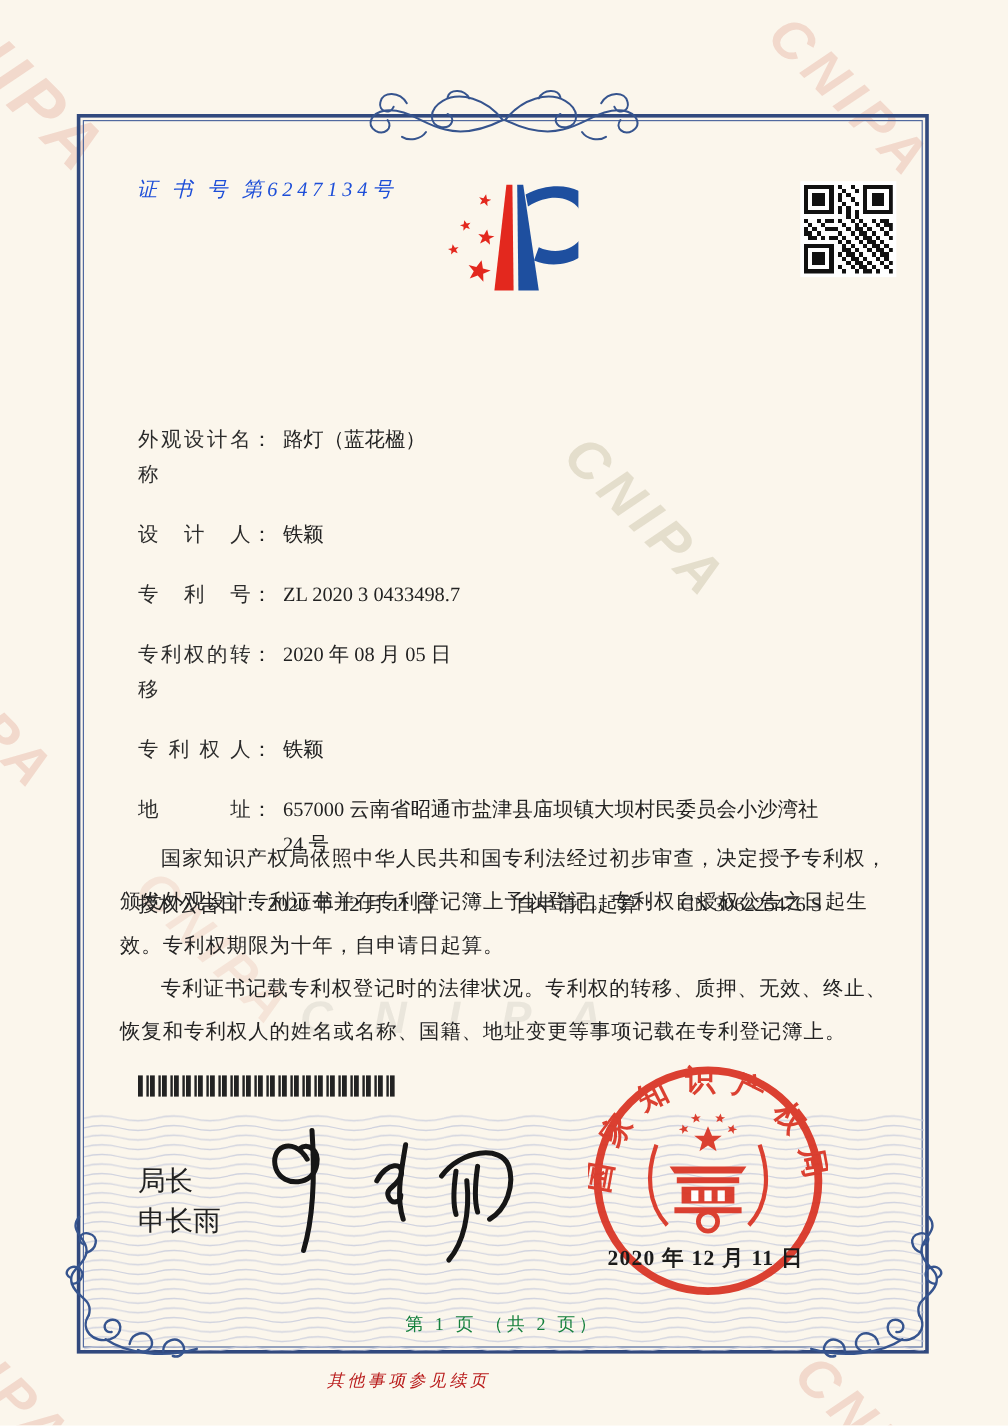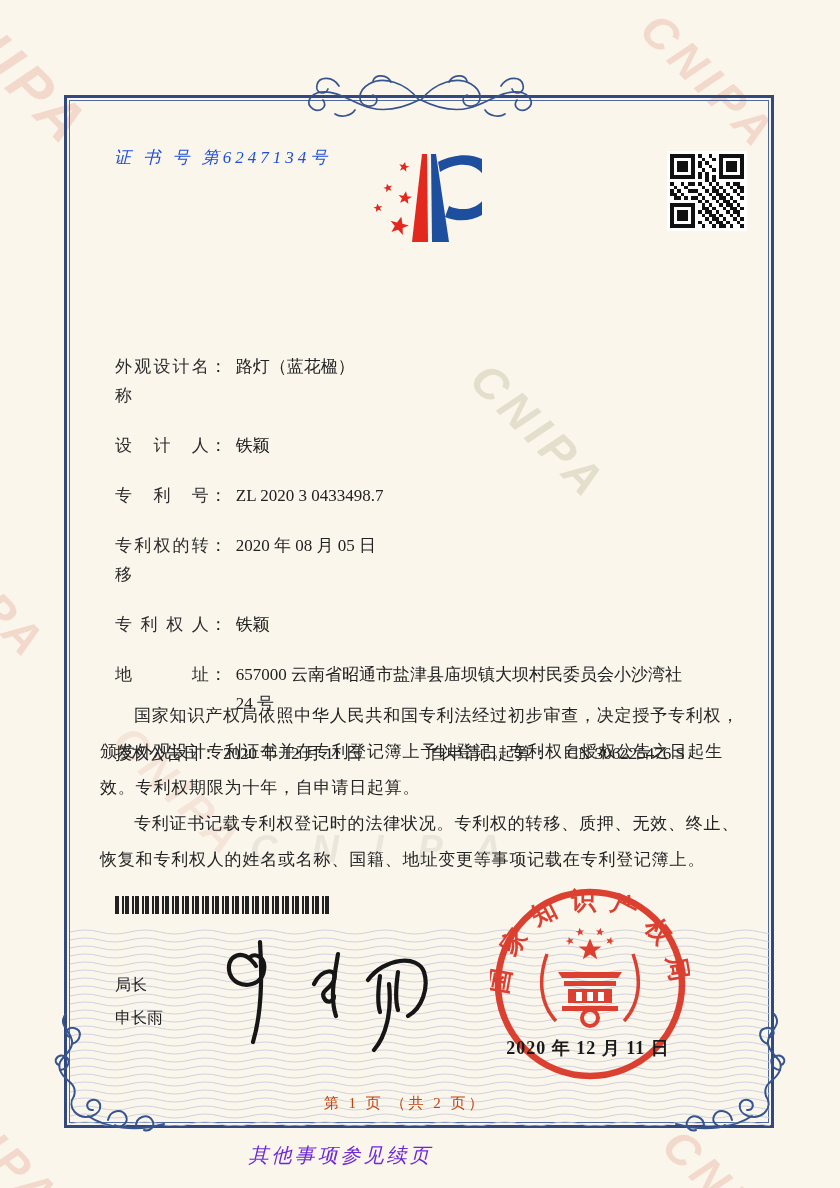--- a/index.html
+++ b/index.html
@@ -35,32 +35,32 @@
   .grant-row{display:flex;line-height:29px;}
   .grant-first{width:315px;display:flex;}
   .grant-second{display:flex;}
 
   .paras{position:absolute;left:100px;top:698px;width:648px;font-size:17px;line-height:36px;
          letter-spacing:0.8px;color:#242424;}
   .paras p{margin:0;text-indent:2em;}
 
   .barcode{position:absolute;left:115px;top:896px;width:214px;height:18px;}
 
-  .signer{position:absolute;left:115px;top:968px;font-size:16px;line-height:33px;color:#222;
+  .signer{position:absolute;left:115px;top:968px;font-size:23px;line-height:33px;color:#222;
           font-family:"Liberation Sans","DejaVu Sans",sans-serif;}
   .signature{position:absolute;left:220px;top:938px;width:218px;height:118px;}
 
   .seal{position:absolute;left:490px;top:884px;width:200px;height:200px;opacity:.93;}
   .seal-date{position:absolute;left:502px;top:1036px;width:172px;text-align:center;
              font-size:18px;letter-spacing:1px;color:#1b1b1b;font-weight:bold;}
 
-  .page-info{position:absolute;left:50px;top:1094px;width:710px;text-align:center;
-             font-size:15px;letter-spacing:3px;color:#c2410c;}
+  .page-info{position:absolute;left:64px;top:1094px;width:710px;text-align:center;
+             font-size:15px;letter-spacing:3px;color:#15803d;}
   .note{position:absolute;left:0;top:1142px;width:681px;text-align:center;
-        font-size:20px;letter-spacing:3px;color:#6d28d9;font-style:italic;}
+        font-size:14px;letter-spacing:3px;color:#b91c1c;font-style:italic;}
 
   .ornament{position:absolute;pointer-events:none;}
 </style>
 </head>
 <body>
 
 <div class="page">
 
   <svg width="0" height="0" style="position:absolute">
     <defs>

